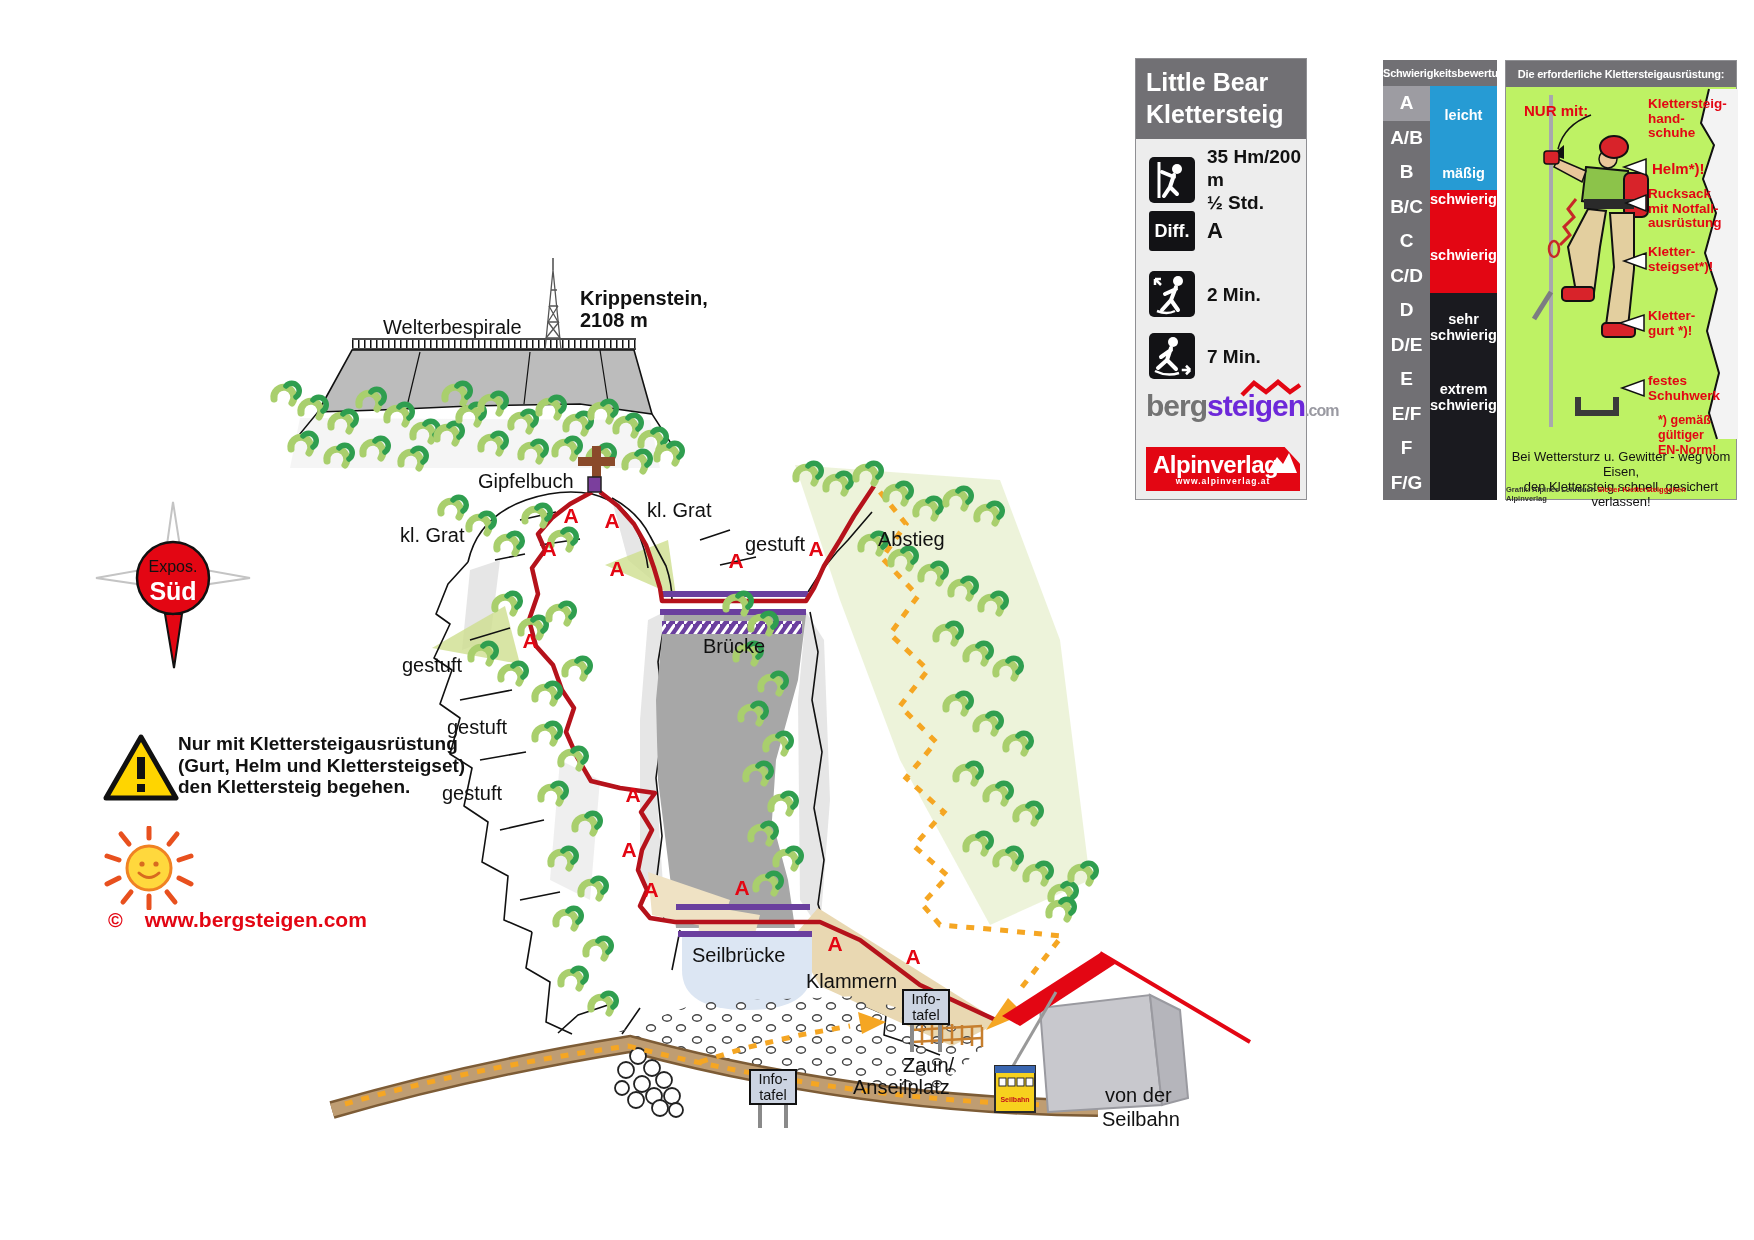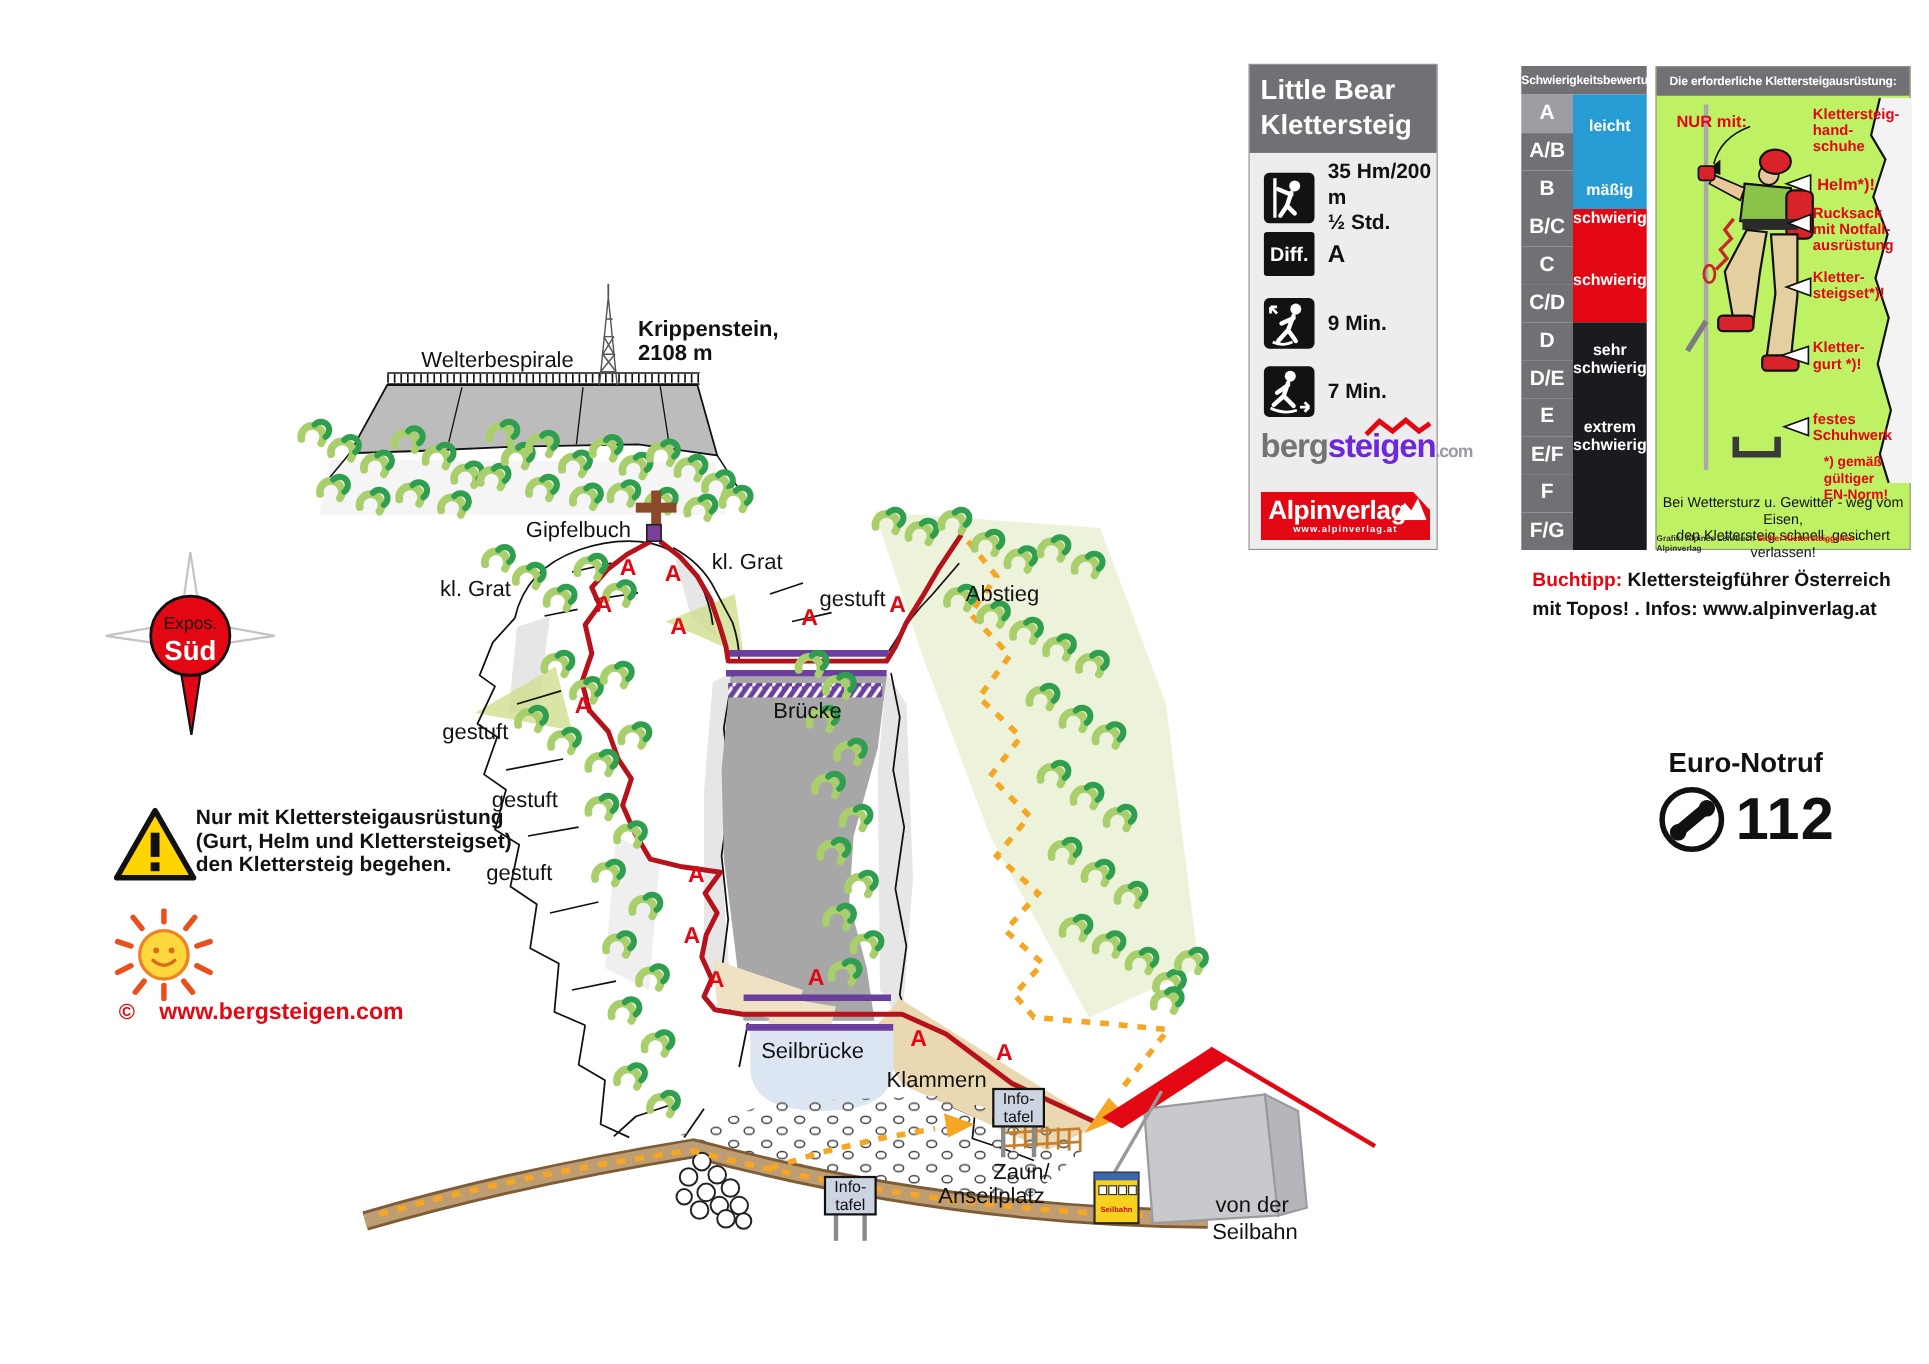--- a/index.html
+++ b/index.html
@@ -445,21 +445,21 @@
 
   <div class="info-row" style="top:212px">
     <div class="info-icon">
       <svg width="46" height="46" viewBox="0 0 46 46">
         <circle cx="29" cy="10" r="5" fill="#fff"></circle>
         <path d="M27,16 L22,29 M22,29 L13,39 M22,29 L29,39 M27,18 L16,23" stroke="#fff" stroke-width="4" fill="none" stroke-linecap="round"></path>
         <path d="M12,14 L6,8 M6,8 L12,8 M6,8 L6,14" stroke="#fff" stroke-width="2.5" fill="none"></path>
         <path d="M8,40 q10,4 18,0" stroke="#fff" stroke-width="2.5" fill="none"></path>
       </svg>
     </div>
-    <div class="stat-text">9 Min.</div>
+    <div class="stat-text">2 Min.</div>
   </div>
 
   <div class="info-row" style="top:274px">
     <div class="info-icon">
       <svg width="46" height="46" viewBox="0 0 46 46">
         <circle cx="24" cy="9" r="5" fill="#fff"></circle>
         <path d="M22,15 L18,27 M18,27 L9,35 M18,27 L27,36 M22,17 L12,24" stroke="#fff" stroke-width="4" fill="none" stroke-linecap="round"></path>
         <path d="M34,40 L40,34 M40,40 L40,34 M34,34 L40,34" stroke="#fff" stroke-width="2.5" fill="none" transform="rotate(45 37 37)"></path>
         <path d="M6,38 q12,6 24,2" stroke="#fff" stroke-width="2.5" fill="none"></path>
       </svg>
@@ -564,33 +564,15 @@
 Schuhwerk</div>
     <div class="eq-label" style="left:152px;top:326px;font-size:12.5px;line-height:1.2">*) gemäß
 gültiger
 EN-Norm!</div>
     <div class="eq-weather" style="top:362px;white-space:pre-line">Bei Wettersturz u. Gewitter - weg vom Eisen,
 den Klettersteig schnell, gesichert verlassen!</div>
     <div class="eq-credit"><span>Grafik: Alpines Lehrbuch </span><span class="hl">Sicher Klettersteiggehen</span><span> - Alpinverlag</span></div>
   </div>
 </div>
 
-<div class="buchtipp">
-  <span class="pre">Buchtipp:</span><span> Klettersteigführer Österreich</span><br>
-  <span>mit Topos! . Infos: www.alpinverlag.at</span>
+
+
 </div>
 
-<div class="emergency">
-  <div class="emg-title">Euro-Notruf</div>
-  <div class="emg-row">
-    <svg width="64" height="64" viewBox="0 0 64 64">
-      <circle cx="32" cy="32" r="27" stroke="#111" stroke-width="5" fill="none"></circle>
-      <g transform="rotate(-40 32 32)">
-        <rect x="13" y="27" width="38" height="11" rx="5" fill="#111"></rect>
-        <circle cx="15" cy="33" r="7.5" fill="#111"></circle>
-        <circle cx="49" cy="33" r="7.5" fill="#111"></circle>
-      </g>
-    </svg>
-    <div class="emg-number">112</div>
-  </div>
-</div>
-
-</div>
-
 </body></html>

